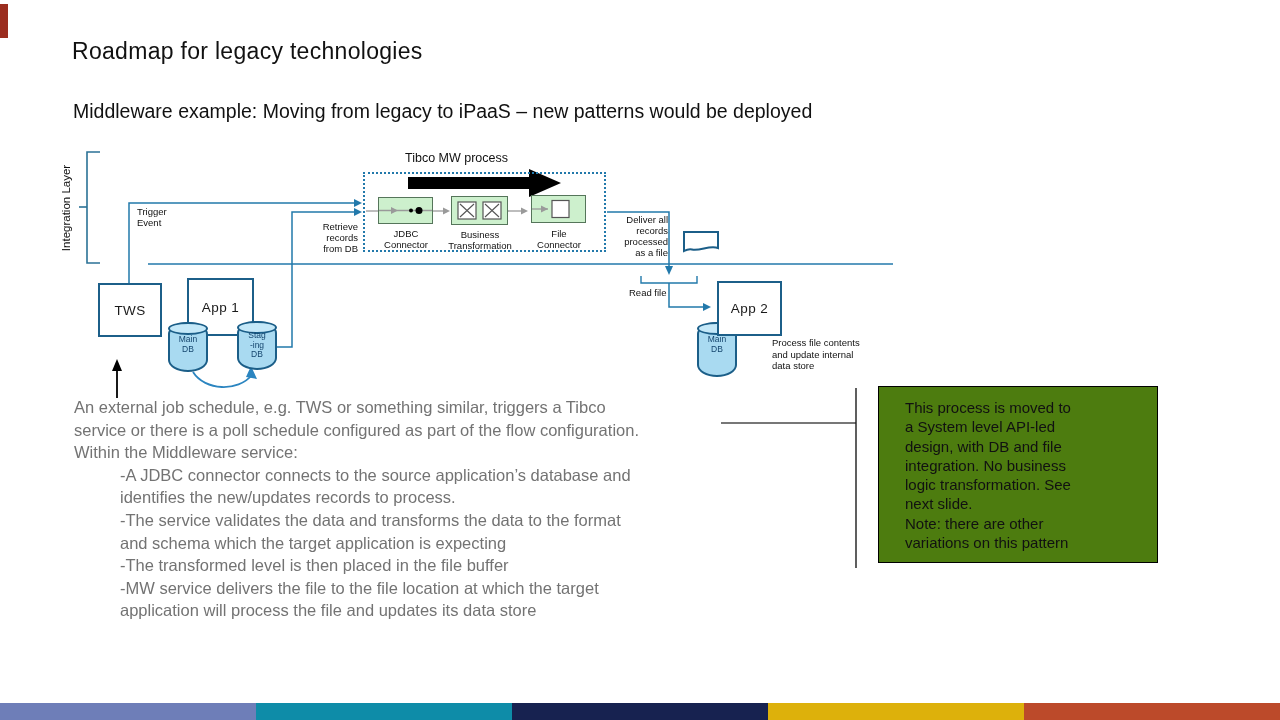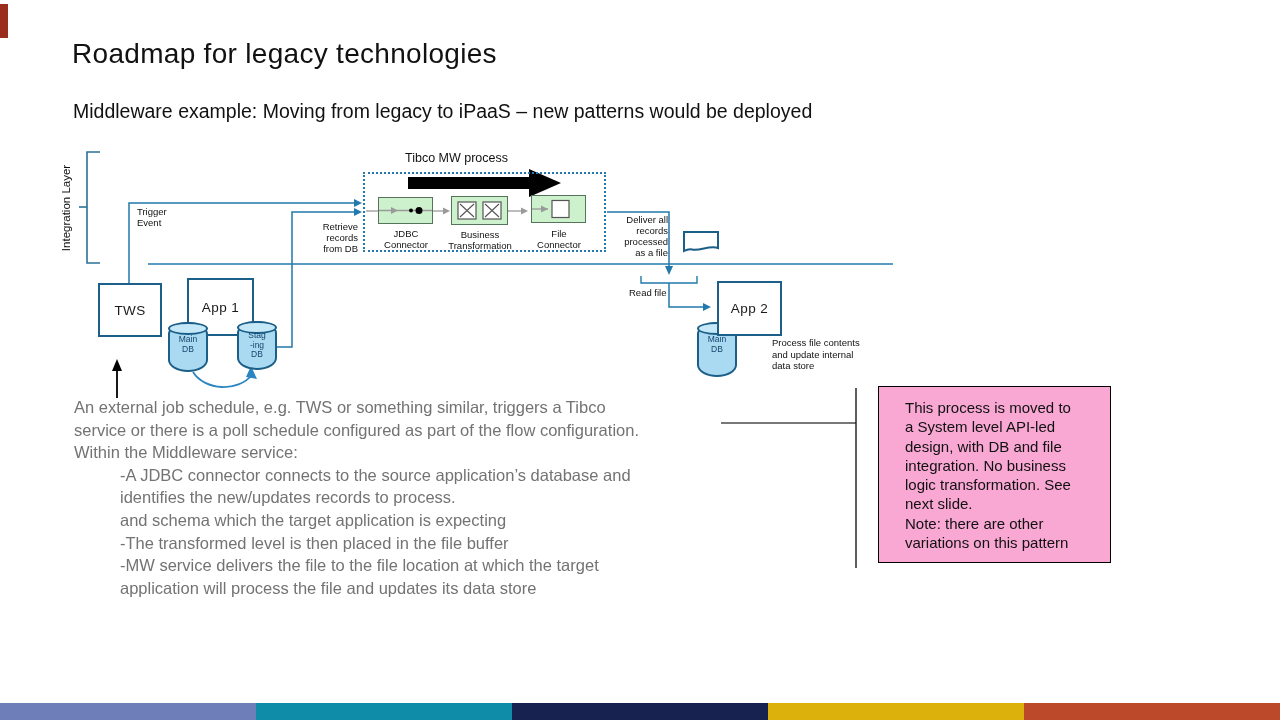--- a/index.html
+++ b/index.html
@@ -1,21 +1,21 @@
 <!DOCTYPE html>
 <html><head>
 <meta charset="utf-8">
 <style>
   html,body{margin:0;padding:0;}
   body{
     width:1280px;height:720px;background:#ffffff;position:relative;overflow:hidden;
     font-family:"Liberation Sans", sans-serif;color:#111;
   }
   .title{
-    position:absolute;left:72px;top:38px;font-size:28px;font-weight:400;
+    position:absolute;left:72px;top:38px;font-size:23px;font-weight:400;
     letter-spacing:.3px;color:#111;margin:0;
   }
   .subtitle{
     position:absolute;left:73px;top:100px;font-size:19.5px;color:#111;
   }
   .corner{position:absolute;left:0;top:4px;width:8px;height:34px;background:#9b2d1f;}
   svg.connectors{position:absolute;left:0;top:0;}
   .rot{
     position:absolute;left:66px;top:208px;font-size:11.5px;color:#111;
     transform:translate(-50%,-50%) rotate(-90deg);white-space:nowrap;
@@ -50,22 +50,22 @@
   .cyl-label{
     position:absolute;left:0;right:0;top:11px;text-align:center;
     font-size:8.5px;line-height:9.5px;color:#15466e;white-space:pre-line;
   }
   .body-text{
     position:absolute;left:74px;top:396px;width:690px;font-size:16.5px;
     line-height:22.6px;color:#737373;
   }
   .body-text .indent{margin-left:46px;}
   .callout{
-    position:absolute;left:878px;top:386px;width:233px;height:177px;
-    border:1.5px solid #000;background:#f9a8d4;box-sizing:border-box;
+    position:absolute;left:878px;top:386px;width:280px;height:177px;
+    border:1.5px solid #000;background:#4d7c0f;box-sizing:border-box;
   }
   .callout-text{
     position:absolute;left:26px;top:11px;right:6px;font-size:15px;
     line-height:19.3px;color:#111;white-space:pre-line;
   }
   .footer{position:absolute;left:0;top:703px;width:1280px;height:17px;display:flex;}
   .footer>div{width:256px;height:17px;}
 </style>
 </head>
 <body>
@@ -199,20 +199,21 @@
 DB</span>
   </div>
   <div class="node" style="left:717px;top:281px;width:65px;height:55px;">App 2</div>
 
   <div class="body-text">
     <div>An external job schedule, e.g. TWS or something similar, triggers a Tibco</div>
     <div>service or there is a poll schedule configured as part of the flow configuration.</div>
     <div>Within the Middleware service:</div>
     <div class="indent">-A JDBC connector connects to the source application’s database and</div>
     <div class="indent">identifies the new/updates records to process.</div>
+    <div class="indent">-The service validates the data and transforms the data to the format</div>
     <div class="indent">and schema which the target application is expecting</div>
     <div class="indent">-The transformed level is then placed in the file buffer</div>
     <div class="indent">-MW service delivers the file to the file location at which the target</div>
     <div class="indent">application will process the file and updates its data store</div>
   </div>
 
   <div class="callout">
     <div class="callout-text">This process is moved to
 a System level API-led
 design, with DB and file

